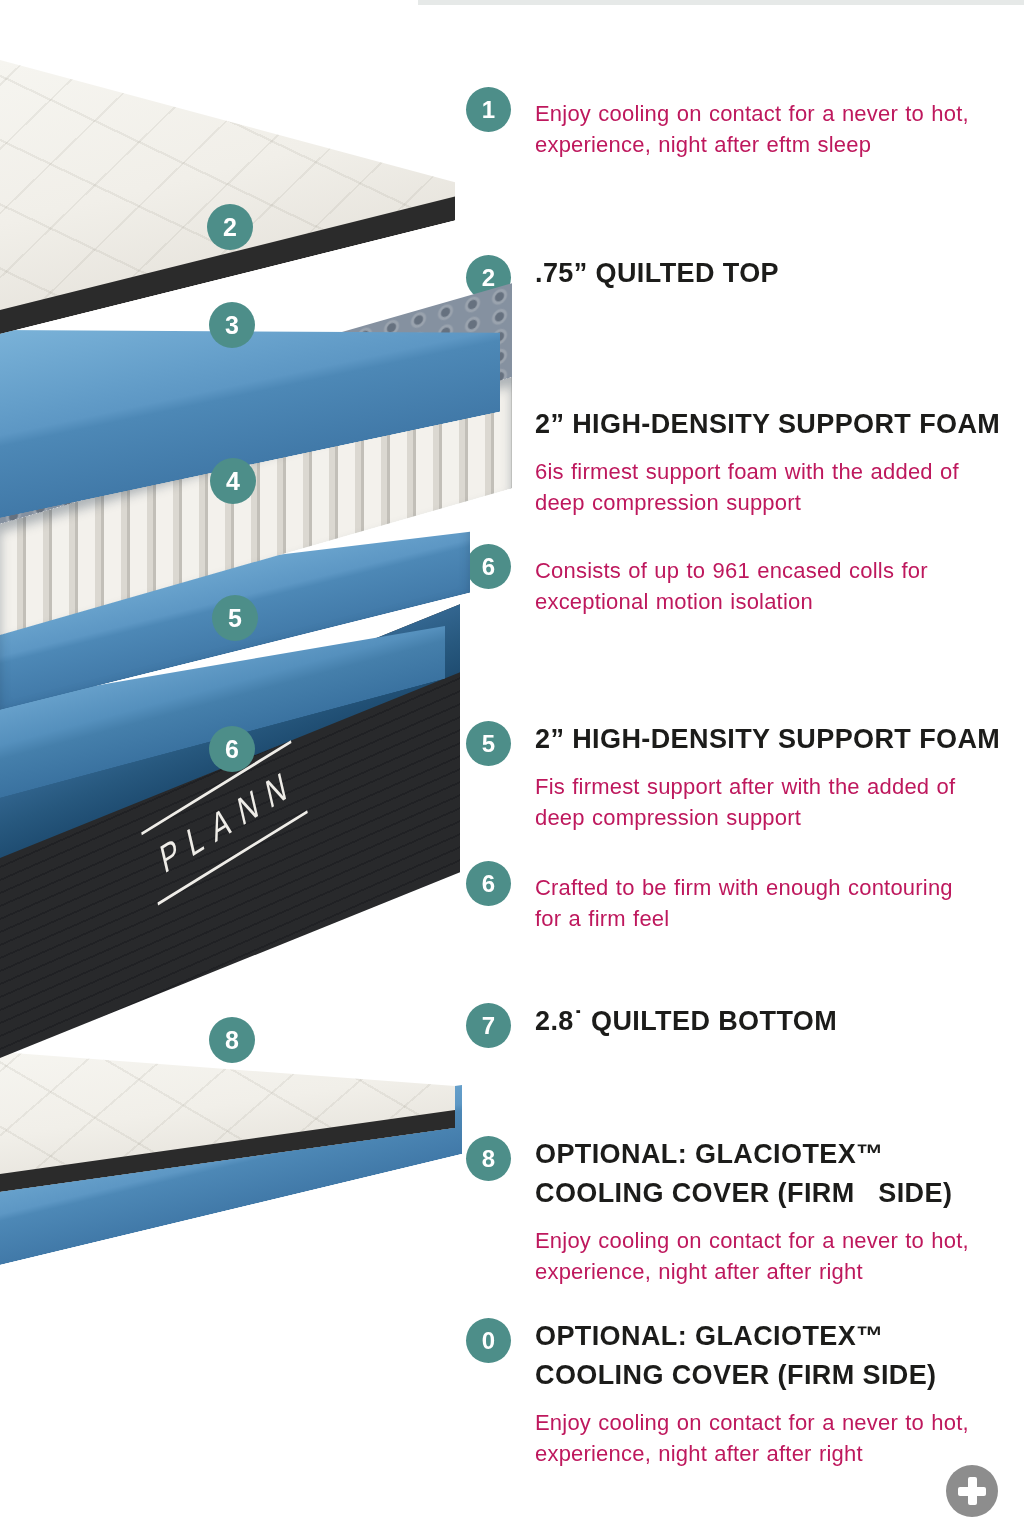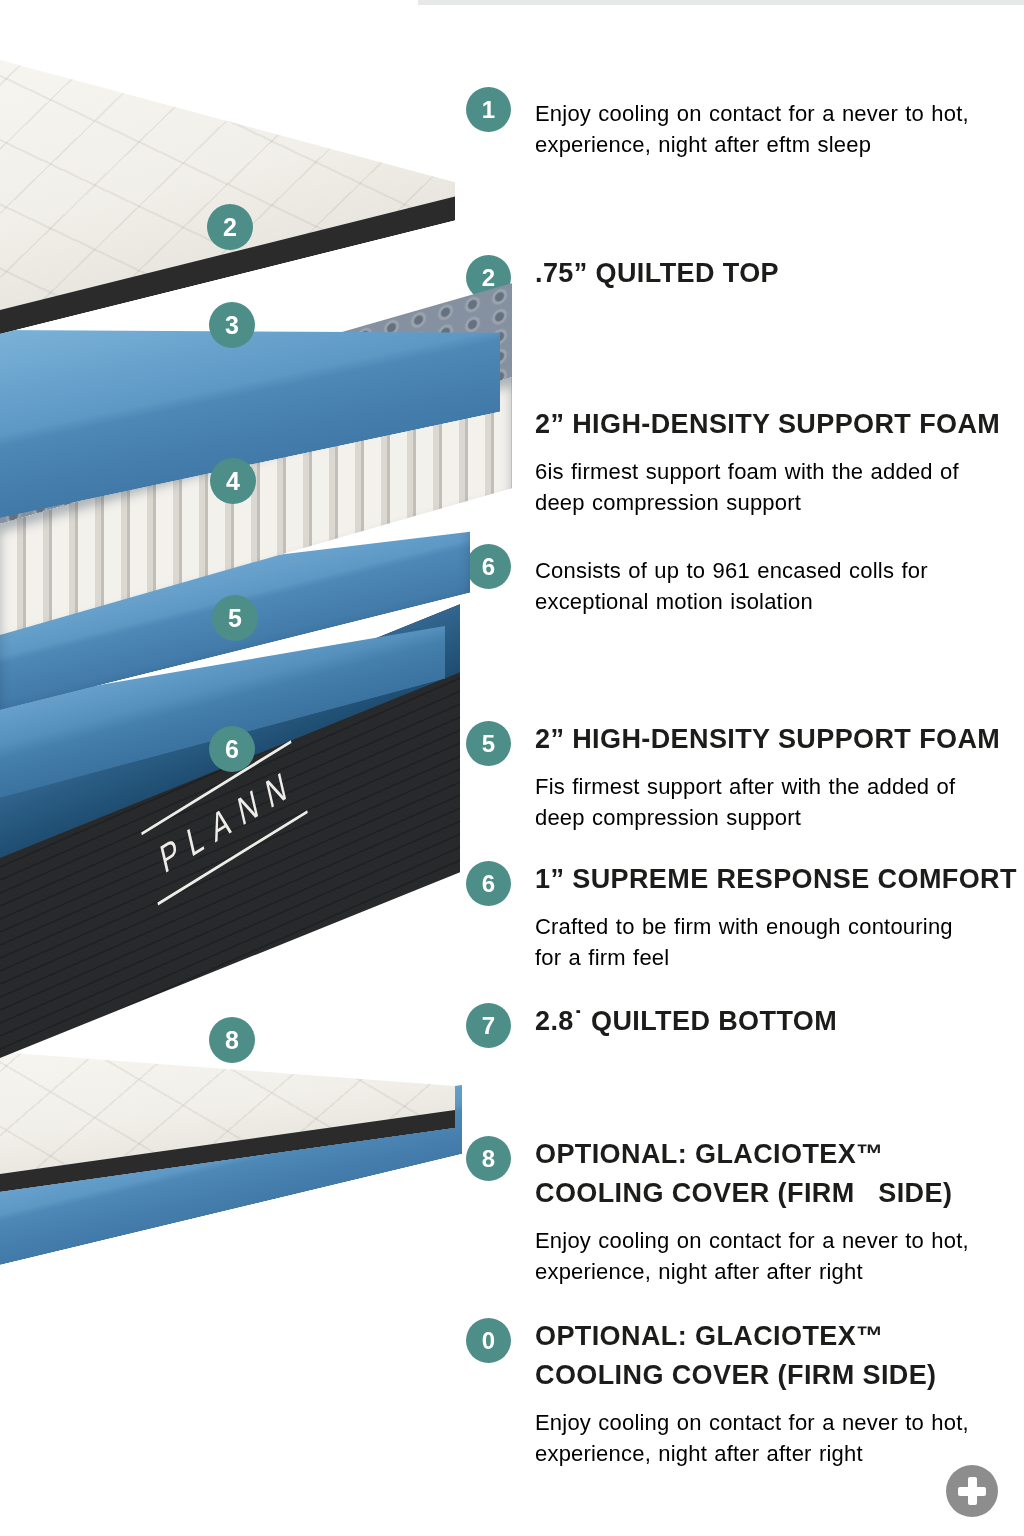--- a/index.html
+++ b/index.html
@@ -77,21 +77,21 @@
   .list-item:nth-of-type(5){top:720px;}
   .list-item:nth-of-type(6){top:860px;}
   .list-item:nth-of-type(7){top:1002px;}
   .list-item:nth-of-type(8){top:1135px;}
   .list-item:nth-of-type(9){top:1317px;}
   .item-badge{position:absolute;left:0;top:1px;width:45px;height:45px;font-size:24px;}
   .item-text{margin-left:69px;}
   .item-title{font-size:27px;font-weight:bold;line-height:39px;letter-spacing:.4px;
       white-space:pre-line;color:#1c1c1a;}
   .item-desc{margin-top:12px;font-size:22px;font-weight:400;line-height:31px;
-      letter-spacing:.2px;word-spacing:1px;white-space:pre-line;color:#000000;}
+      letter-spacing:.2px;word-spacing:1px;white-space:pre-line;color:#be185d;}
 
   
   .plus-btn{position:absolute;left:946px;top:1465px;width:52px;height:52px;border-radius:50%;
       background:#8d8d8d;cursor:pointer;z-index:30;}
   .plus-icon{position:absolute;left:0;top:0;width:100%;height:100%;}
   .plus-icon::before,.plus-icon::after{content:"";position:absolute;background:#ffffff;border-radius:2px;}
   .plus-icon::before{left:12px;top:21.5px;width:28px;height:9px;}
   .plus-icon::after{left:21.5px;top:12px;width:9px;height:28px;}
 </style>
 </head>
@@ -188,21 +188,20 @@
       <div class="item-title">2” HIGH-DENSITY SUPPORT FOAM</div>
       <div class="item-desc">Fis firmest support after with the added of
 deep compression support</div>
     </div>
   </div>
       <div class="list-item">
     <div class="item-badge round-badge">
       <span class="num">6</span>
     </div>
     <div class="item-text">
-      <div class="item-title">1” SUPREME RESPONSE COMFORT</div>
       <div class="item-desc">Crafted to be firm with enough contouring
 for a firm feel</div>
     </div>
   </div>
       <div class="list-item">
     <div class="item-badge round-badge">
       <span class="num">7</span>
     </div>
     <div class="item-text">
       <div class="item-title">2.8˙ QUILTED BOTTOM</div>

